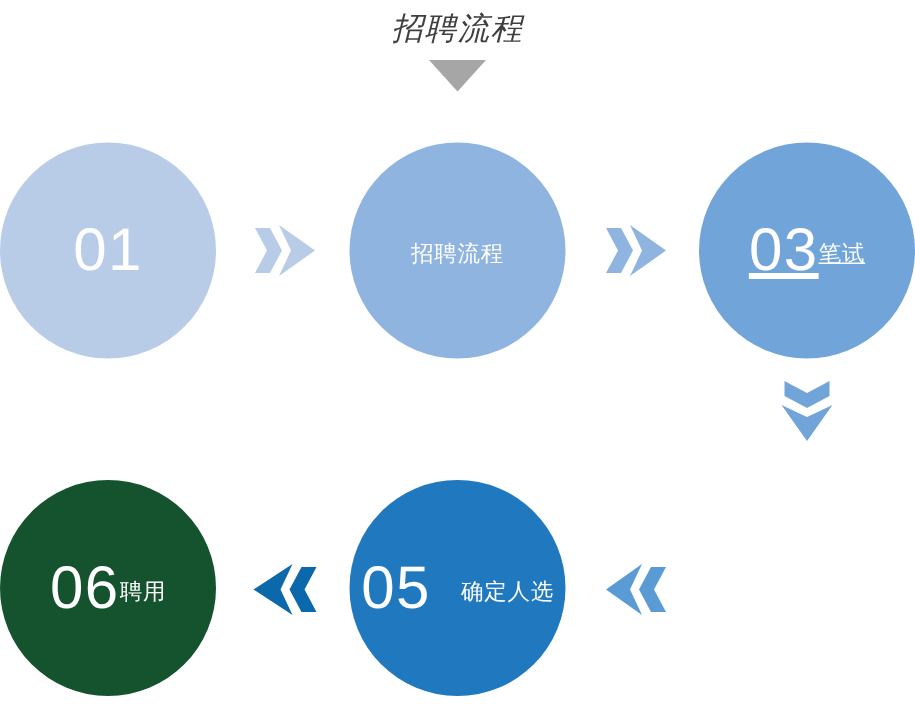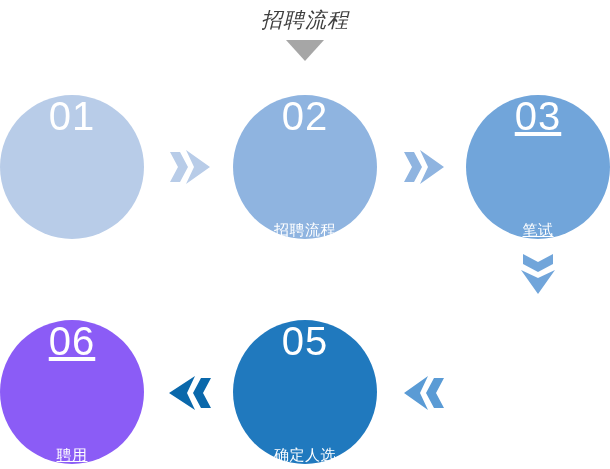--- a/index.html
+++ b/index.html
@@ -47,23 +47,23 @@
     border-top: 21px solid #a6a6a6;
   }
 
   
   .node {
     position: absolute;
     width: 144px;
     height: 144px;
     border-radius: 50%;
     display: flex;
-    flex-direction: column;
+    flex-direction: row;
     align-items: center;
-    justify-content: space-between;
+    justify-content: center;
     color: #ffffff;
     box-sizing: border-box;
   }
   .node-num {
     font-size: 40px;
     line-height: 42px;
     font-weight: 300;
     letter-spacing: 1px;
     color: #ffffff;
   }
@@ -105,36 +105,35 @@
   <div class="title-block">
     <div class="title-text" style="color: rgb(63, 63, 63);">招聘流程</div>
     <div class="title-caret" style="border-top-color: rgb(166, 166, 166);"></div>
   </div>
 
   <div class="node" id="node-01" style="background: rgb(184, 204, 232);">
     <div class="node-num">01</div>
   </div>
 
   <div class="node" id="node-02" style="background: rgb(143, 180, 224);">
-    <div class="node-num">02</div>
     <div class="node-label">招聘流程</div>
   </div>
 
   <div class="node" id="node-03" style="background: rgb(113, 165, 218);">
     <div class="node-num">03</div>
     <div class="node-label">笔试</div>
   </div>
 
 
   <div class="node" id="node-05" style="background: rgb(32, 121, 190); gap: 20px;">
     <div class="node-num">05</div>
     <div class="node-label">确定人选</div>
   </div>
 
-  <div class="node" id="node-06" style="background: #8b5cf6; text-decoration: underline;">
+  <div class="node" id="node-06" style="background: #14532d;">
     <div class="node-num">06</div>
     <div class="node-label">聘用</div>
   </div>
 
   <div class="arrow" id="arrow-1">
     <svg viewBox="0 0 48 50" width="48" height="50" aria-hidden="true">
       <polygon class="arrow-shape" points="4,10 14,10 22,25 14,40 4,40 12,25" fill="#b8cce8"></polygon>
       <polygon class="arrow-shape" points="20,8 44,25 20,42 28,25" fill="#b8cce8"></polygon>
     </svg>
   </div>

